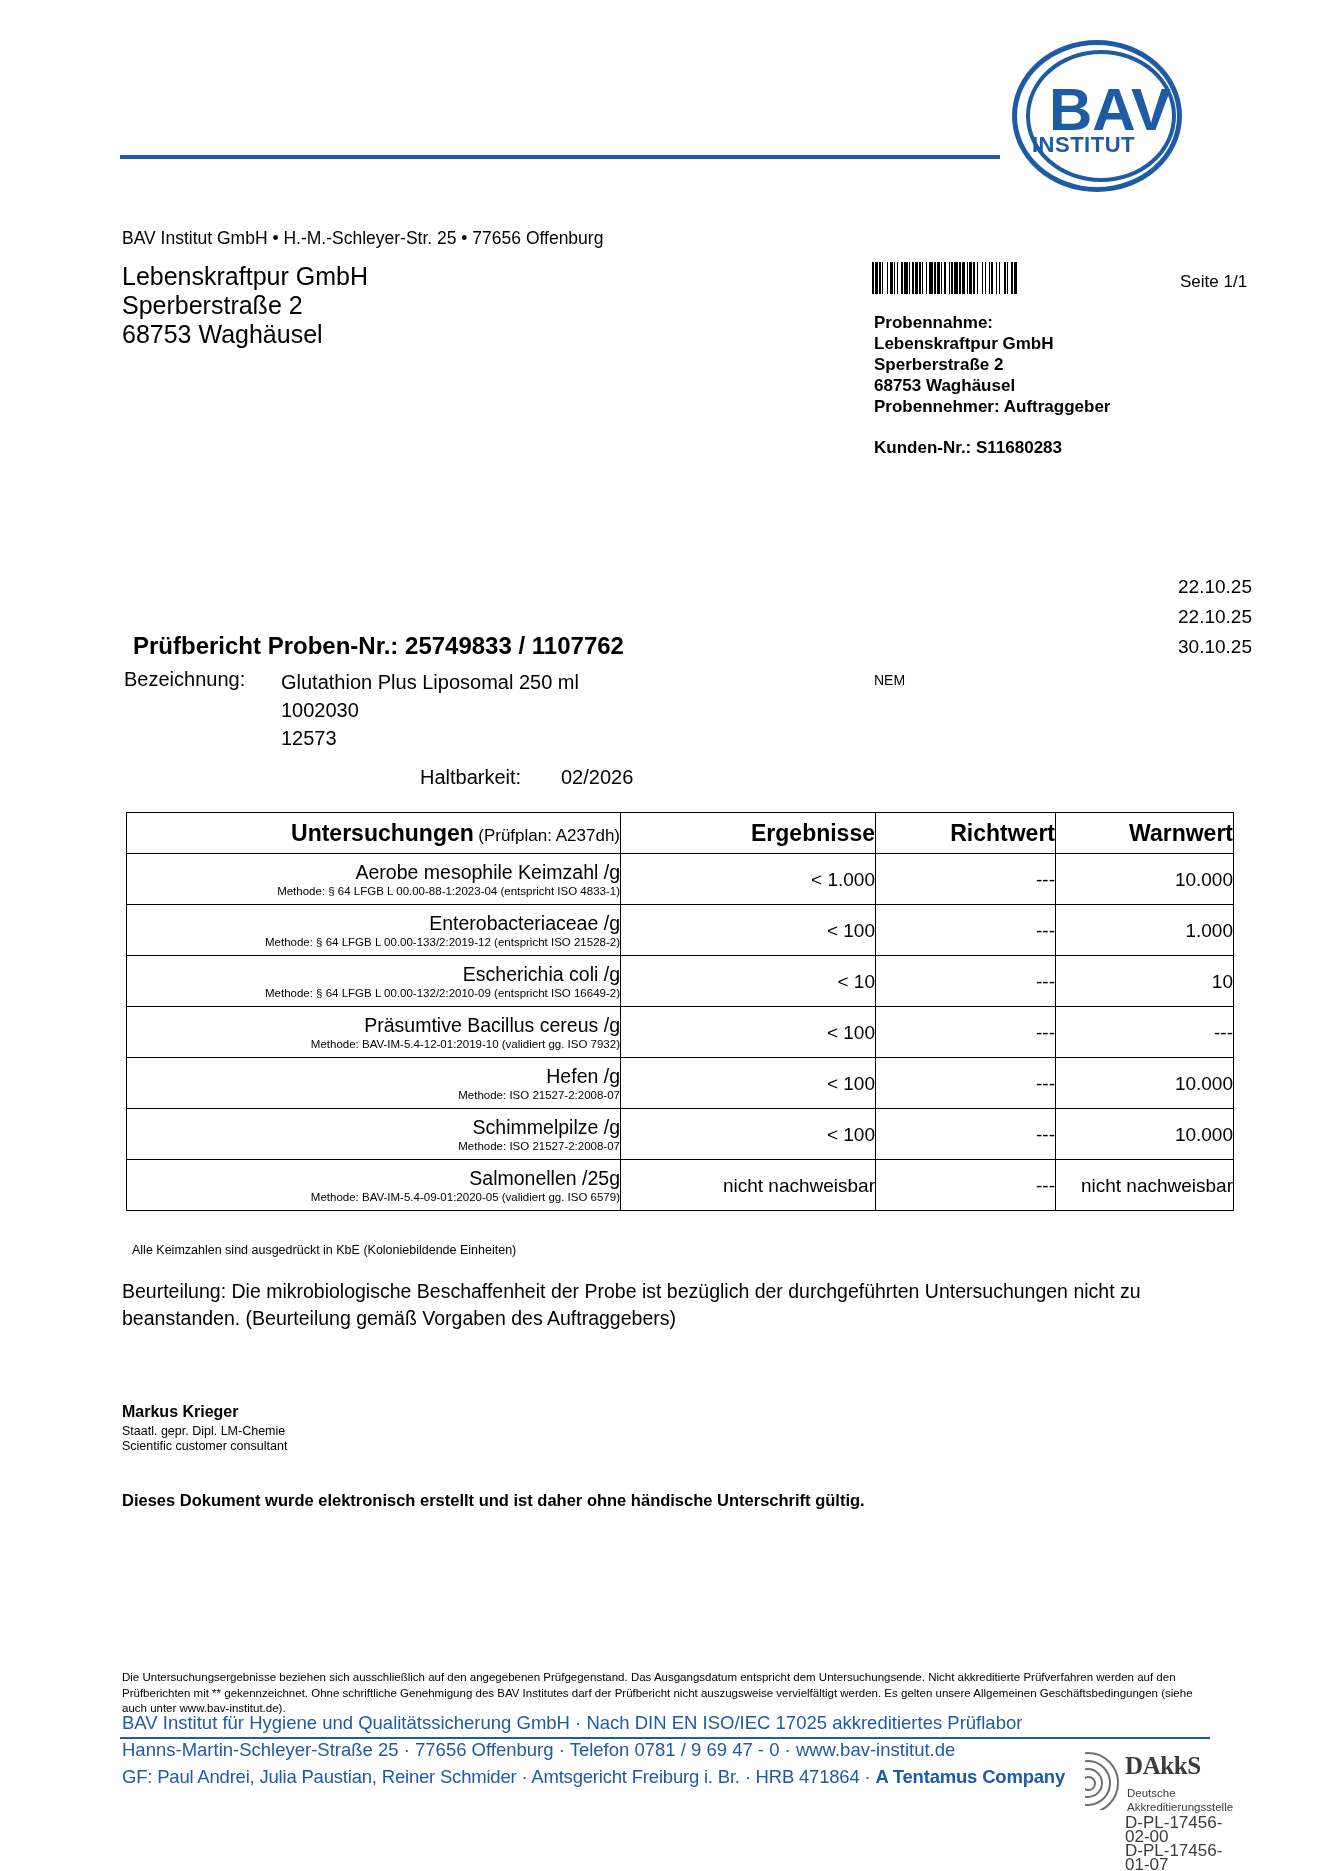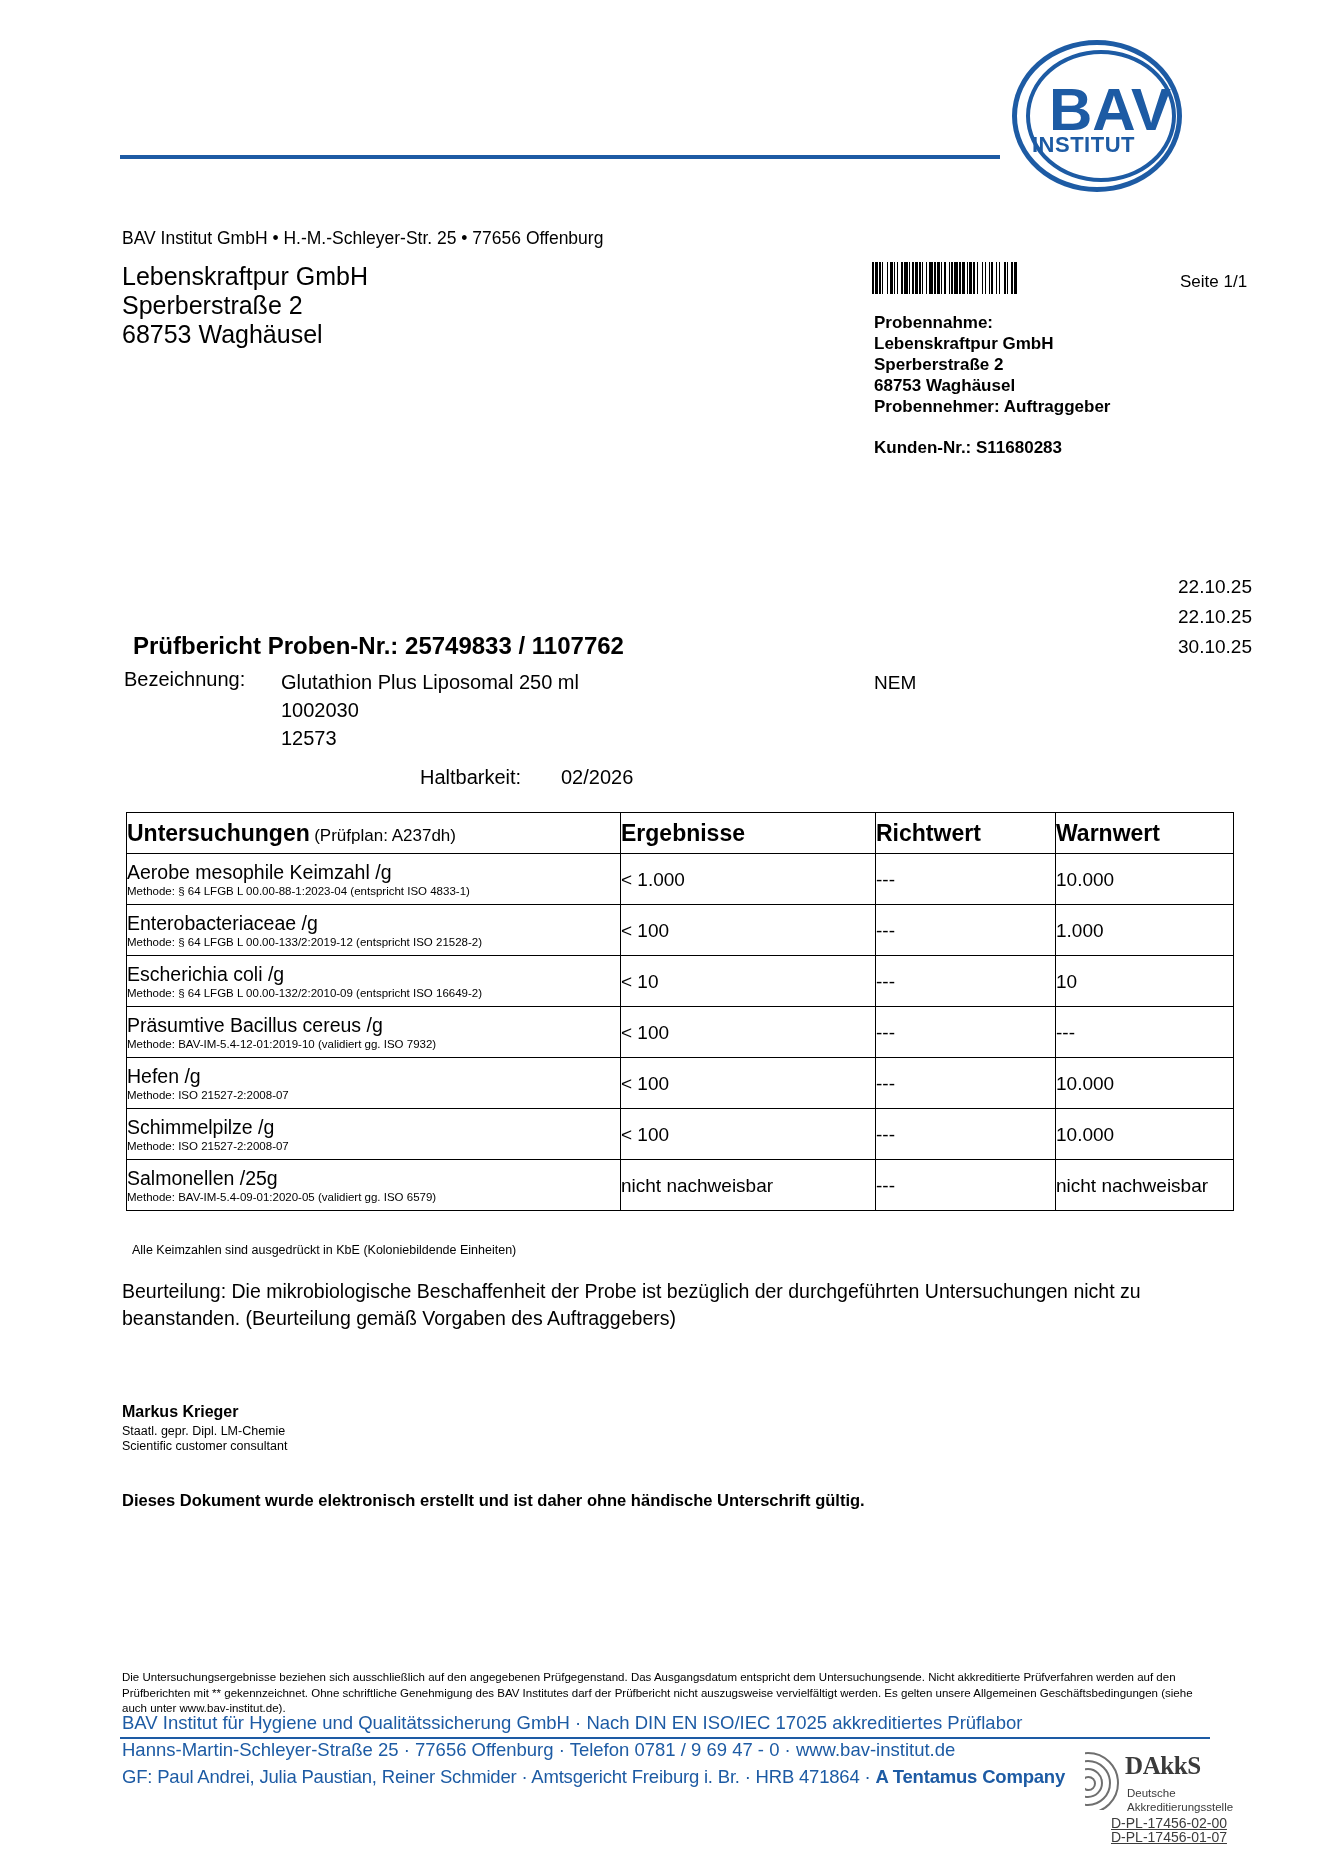--- a/index.html
+++ b/index.html
@@ -145,21 +145,21 @@
     left: 1178px;
     top: 572px;
     font-size: 19px;
     line-height: 30px;
     text-align: right;
   }
   .nem {
     position: absolute;
     left: 874px;
     top: 672px;
-    font-size: 19px;
+    font-size: 14px;
   }
 
   
   .pb-title {
     position: absolute;
     left: 133px;
     top: 632px;
     font-size: 24px;
     font-weight: bold;
     white-space: nowrap;
@@ -196,21 +196,21 @@
     left: 126px;
     top: 812px;
     width: 1107px;
     border-collapse: collapse;
     table-layout: fixed;
   }
   .tbl td, .tbl th {
     border: 1.5px solid #000;
     padding: 0;
     vertical-align: middle;
-    text-align: left;
+    text-align: right;
   }
   .col-a { width: 494px; }
   .col-b { width: 255px; }
   .col-c { width: 180px; }
   .col-d { width: 178px; }
 
   .th-cell { height: 40px; padding: 2px 0 4px 9px; }
   .th-main {
     font-size: 23px;
     font-weight: bold;
@@ -351,25 +351,24 @@
   }
   .dakks-sub {
     position: absolute;
     left: 42px; top: 38px;
     font-size: 11.5px;
     color: #3b3b3b;
     line-height: 14px;
   }
   .dakks-codes {
     position: absolute;
-    left: 26px; top: 68px;
-    font-size: 14px;
+    left: 40px; top: 68px;
+    font-size: 17px;
     color: #3b3b3b;
     line-height: 14px;
-    text-decoration: underline;
   }
 </style>
 </head>
 <body>
 
 <div class="page">
 
   <div class="logo-wrap">
     <div class="logo-ring-outer"></div>
     <div class="logo-ring-inner"></div>

